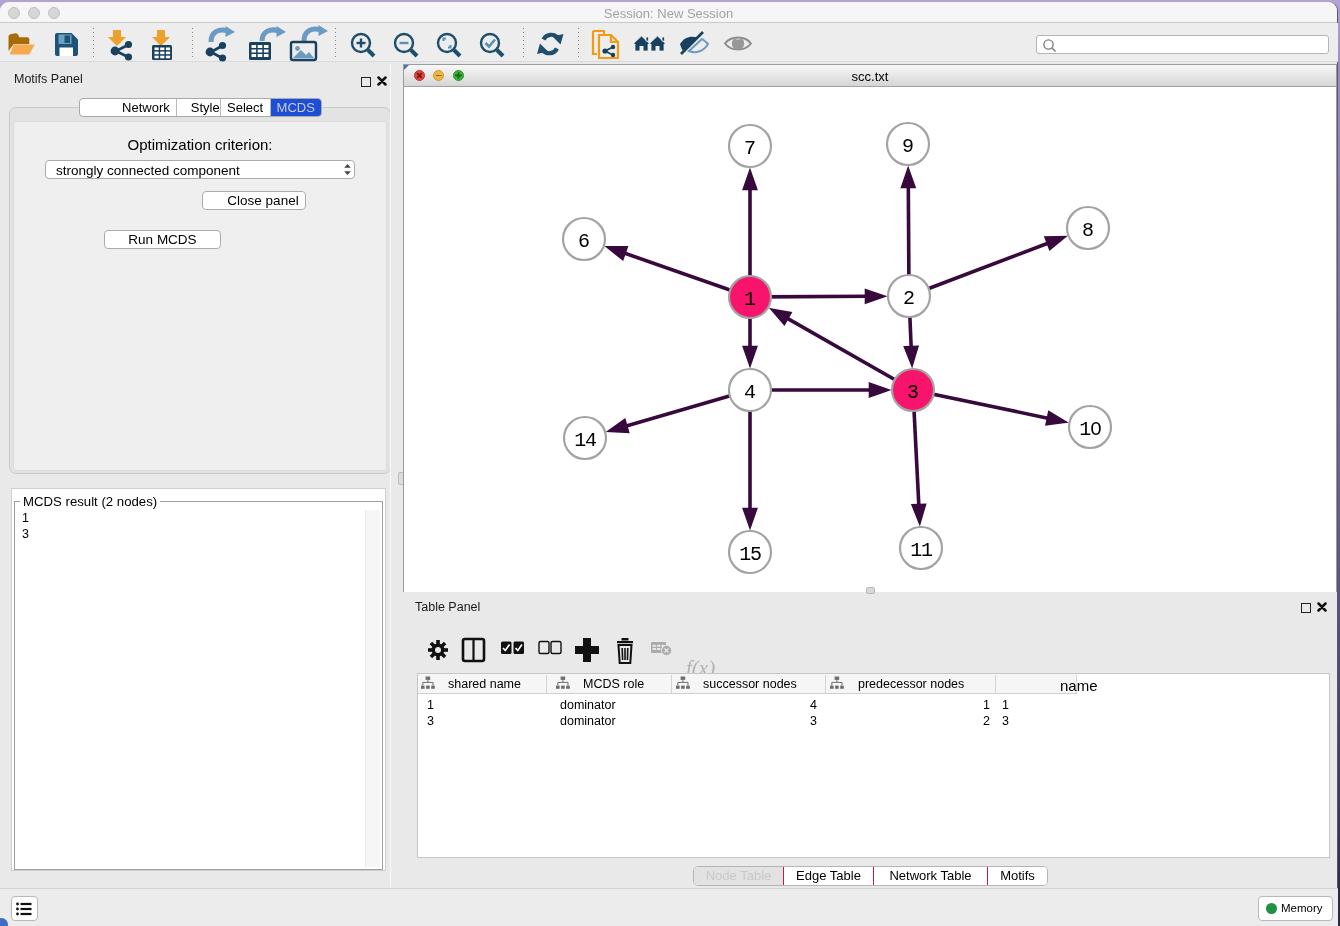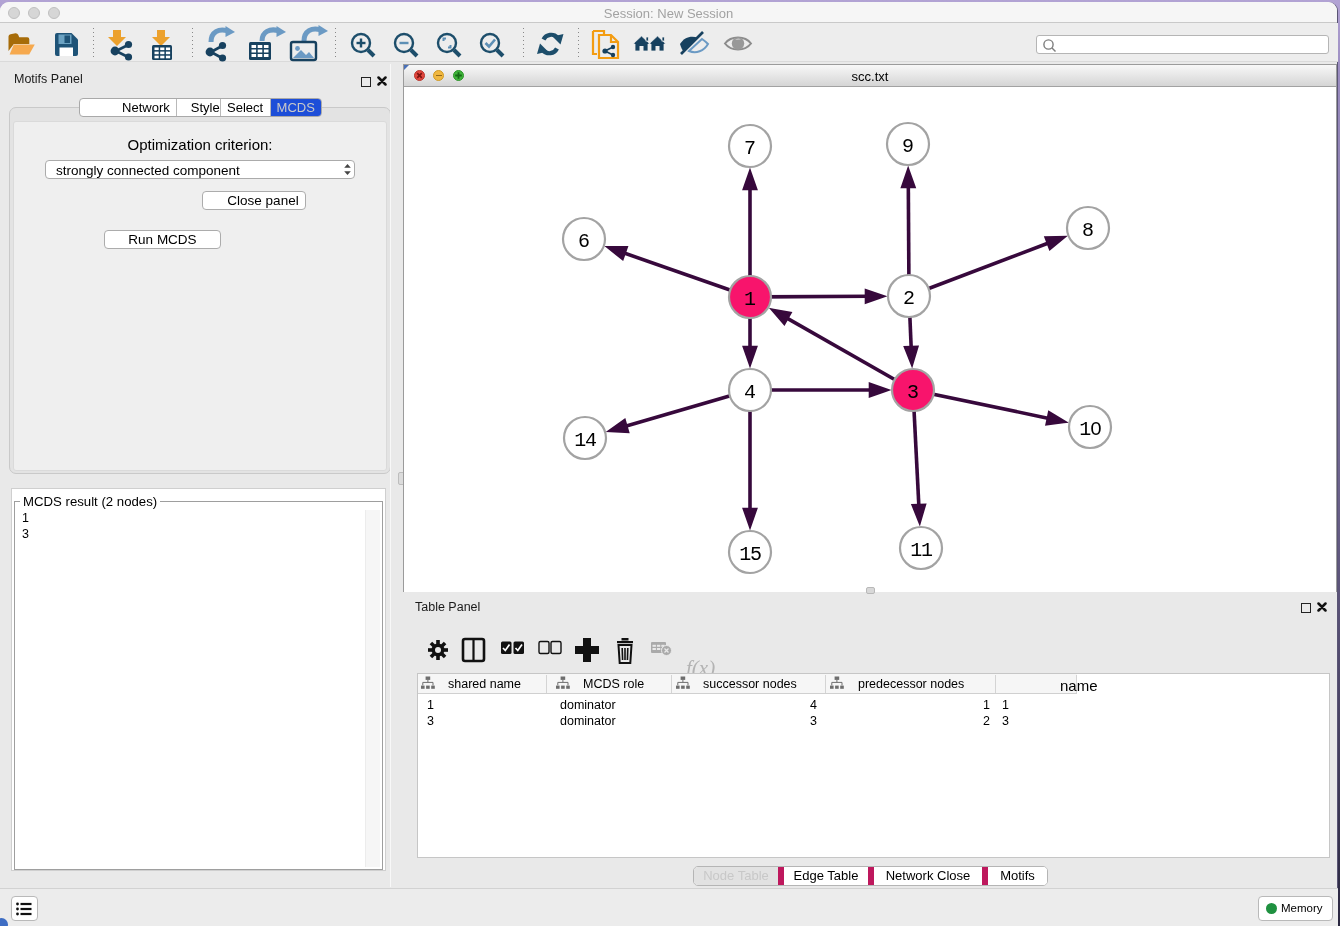--- a/index.html
+++ b/index.html
@@ -35,21 +35,21 @@
   .btn{position:absolute;height:19px;background:#fff;border:1px solid #acacac;border-radius:4px;
        box-sizing:border-box;text-align:center;font-size:13.5px;line-height:18px;color:#000;}
   #resultpanel{position:absolute;left:11px;top:488px;width:375px;height:383px;background:#fff;
        border:1px solid #cfcfcf;box-sizing:border-box;}
   #tablebox{position:absolute;left:417px;top:673px;width:913px;height:185px;background:#fff;
        border:1px solid #c6c6c6;box-sizing:border-box;}
   .trow{position:absolute;font-size:12.5px;color:#000;height:16px;line-height:16px;}
   .btabs{position:absolute;display:flex;height:20px;border:1px solid #b5b5b5;border-radius:5px;
        overflow:hidden;background:#fff;box-sizing:border-box;}
   .btab{font-size:13px;color:#000;text-align:center;line-height:18px;background:#fff;
-       border-right:6px solid #be185d;box-sizing:border-box;}
+       border-right:1px solid #be185d;box-sizing:border-box;}
   #statusbar{position:absolute;left:0;top:888px;width:1338px;height:38px;background:#ececec;
        border-top:1px solid #d2d2d2;box-sizing:border-box;}
 </style>
 </head>
 <body>
 <div id="win"></div>
 <div id="titlebar">
   <div class="light" style="left:8px;"></div>
   <div class="light" style="left:28px;"></div>
   <div class="light" style="left:48px;"></div>
@@ -459,21 +459,21 @@
 <div class="trow" style="left:1002px;top:697px;">1</div>
 <div class="trow" style="left:427px;top:713px;">3</div>
 <div class="trow" style="left:560px;top:713px;">dominator</div>
 <div class="trow" style="left:760px;top:713px;width:57px;text-align:right;">3</div>
 <div class="trow" style="left:930px;top:713px;width:60px;text-align:right;">2</div>
 <div class="trow" style="left:1002px;top:713px;">3</div>
 
 <div class="btabs" style="left:693px;top:866px;">
   <div class="btab" style="width:90px;background:#e2e2e2;color:#c8c8c8;">Node Table</div>
   <div class="btab" style="width:90px;">Edge Table</div>
-  <div class="btab" style="width:114px;">Network Close</div>
+  <div class="btab" style="width:114px;">Network Table</div>
   <div class="btab" style="width:59px;border-right:none;">Motifs</div>
 </div>
 
 <div id="statusbar"></div>
 <div class="abs" style="left:11px;top:896px;width:27px;height:25px;background:#fff;border:1px solid #b9b9b9;border-radius:4px;box-sizing:border-box;"></div>
 <svg class="abs" style="left:16px;top:902px;" width="16" height="14" viewBox="0 0 16 14">
   <g fill="#111">
     <circle cx="1.5" cy="2" r="1.4"></circle>
       <rect x="4.5" y="0.9" width="11" height="2.2"></rect>
     <circle cx="1.5" cy="7" r="1.4"></circle>

